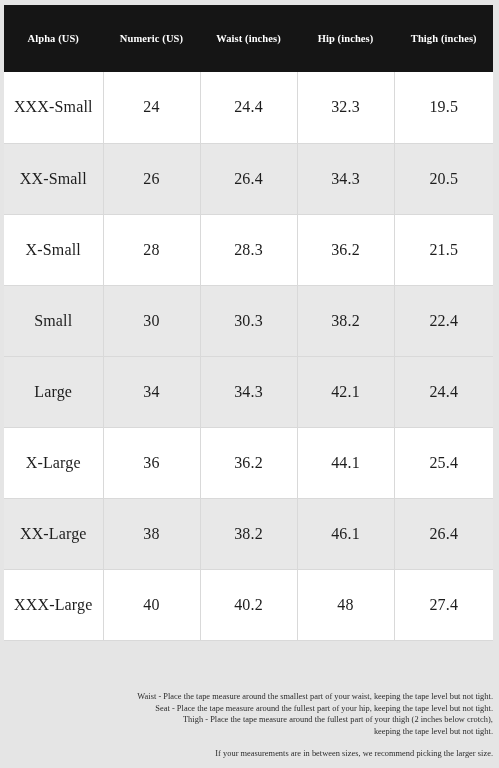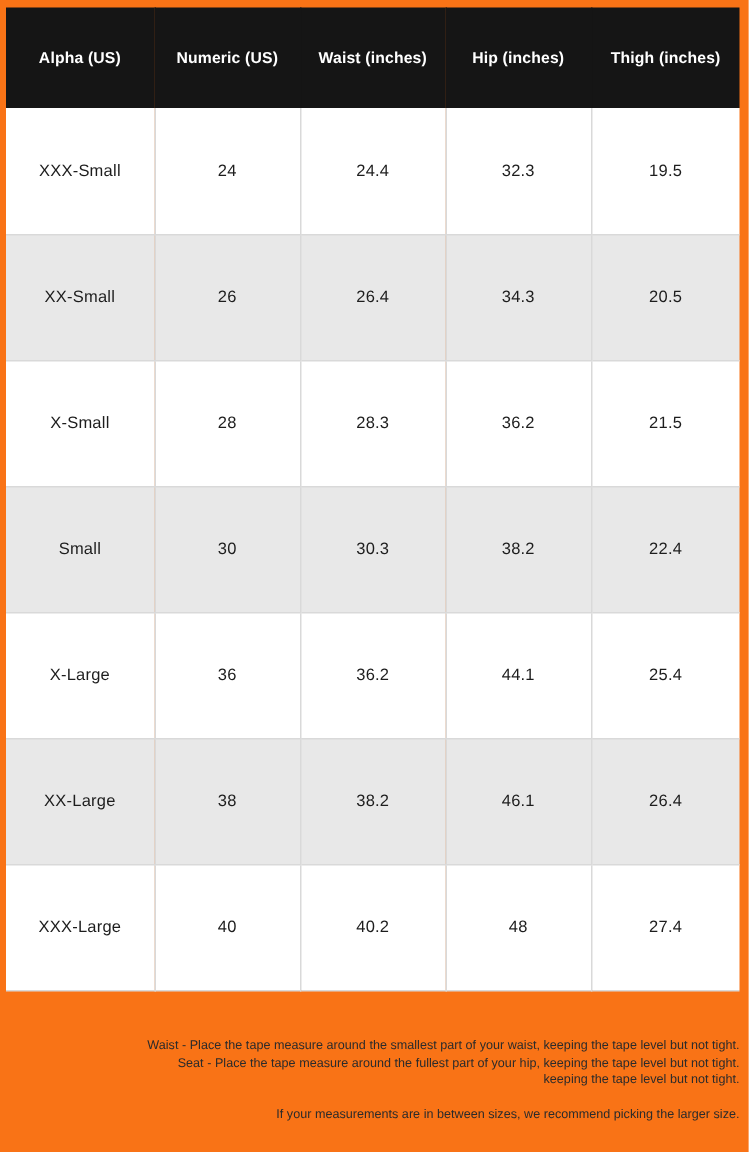--- a/index.html
+++ b/index.html
@@ -15,21 +15,22 @@
     overflow: hidden;
     position: relative;
   }
 
   .sheet {
     position: absolute;
     left: 0;
     top: 0;
     width: 499px;
     height: 768px;
-    background: #f97316;
+    background: #e5e5e5;
+    font-family: Liberation Serif, serif;
   }
 
   .size-table {
     position: absolute;
     left: 4px;
     top: 5px;
     width: 489px;
     border-collapse: collapse;
     table-layout: fixed;
   }
@@ -52,22 +53,22 @@
     vertical-align: middle;
     border: none;
     border-right: 1px solid #151515;
     box-sizing: border-box;
   }
   .size-table thead th:last-child {
     border-right: none;
   }
 
   .size-table tbody td {
-    height: 84px;
-    font-size: 11px;
+    height: 71px;
+    font-size: 16px;
     font-weight: normal;
     color: #1d1d1d;
     text-align: center;
     vertical-align: middle;
     border-right: 1px solid #d9d9d9;
     border-bottom: 1px solid #d9d9d9;
     box-sizing: border-box;
     padding: 0 3px;
     letter-spacing: 0.15px;
   }
@@ -151,20 +152,27 @@
         <td>36.2</td>
         <td>21.5</td>
       </tr>
       <tr class="odd">
         <td>Small</td>
         <td>30</td>
         <td>30.3</td>
         <td>38.2</td>
         <td>22.4</td>
       </tr>
+      <tr class="odd">
+        <td>Large</td>
+        <td>34</td>
+        <td>34.3</td>
+        <td>42.1</td>
+        <td>24.4</td>
+      </tr>
       <tr class="even">
         <td>X-Large</td>
         <td>36</td>
         <td>36.2</td>
         <td>44.1</td>
         <td>25.4</td>
       </tr>
       <tr class="odd">
         <td>XX-Large</td>
         <td>38</td>
@@ -178,18 +186,19 @@
         <td>40.2</td>
         <td>48</td>
         <td>27.4</td>
       </tr>
     </tbody>
   </table>
 
   <div class="notes">
     <div class="line">Waist - Place the tape measure around the smallest part of your waist, keeping the tape level but not tight.</div>
     <div class="line">Seat - Place the tape measure around the fullest part of your hip, keeping the tape level but not tight.</div>
+    <div class="line">Thigh - Place the tape measure around the fullest part of your thigh (2 inches below crotch),</div>
     <div class="line">keeping the tape level but not tight.</div>
     <div class="spacer"></div>
     <div class="line final">If your measurements are in between sizes, we recommend picking the larger size.</div>
   </div>
 
 </div>
 
 </body></html>

